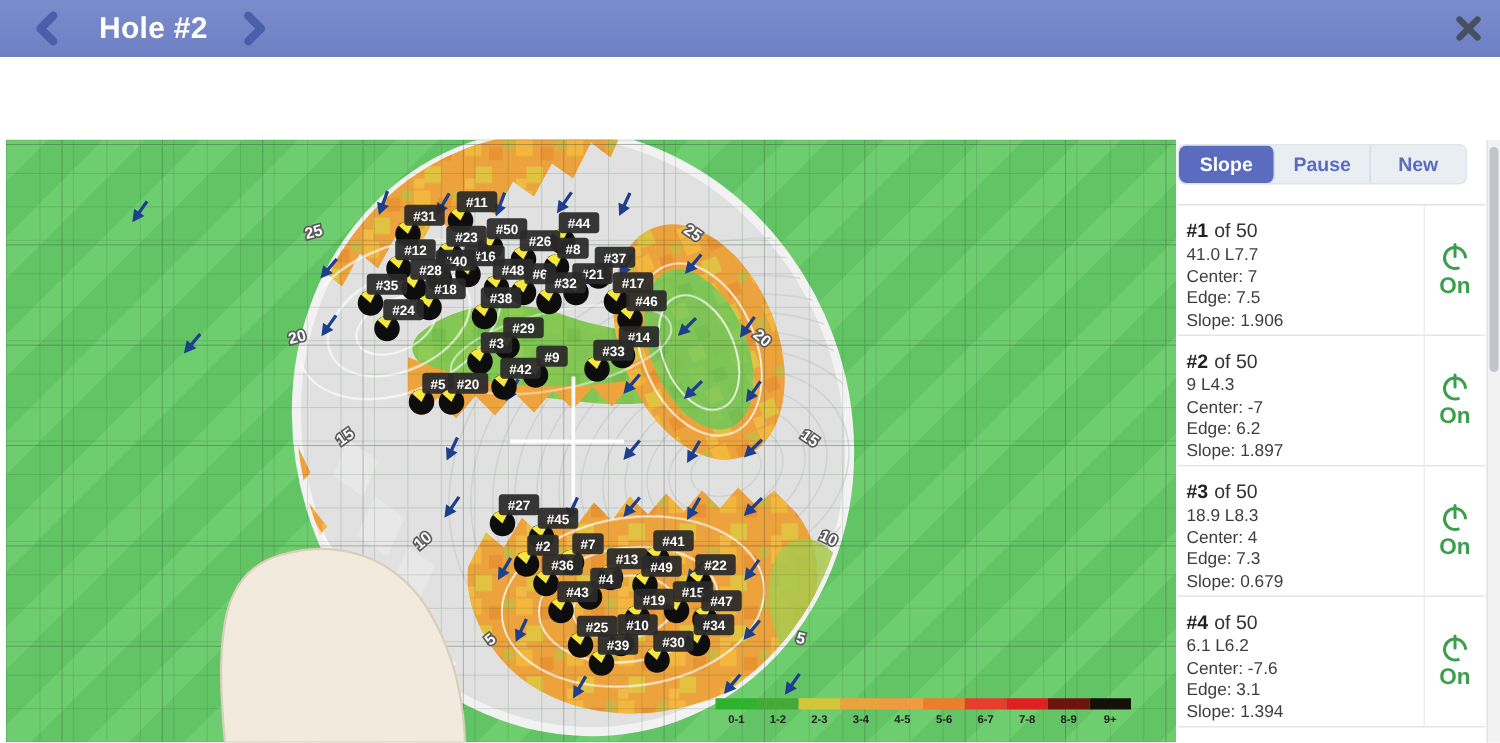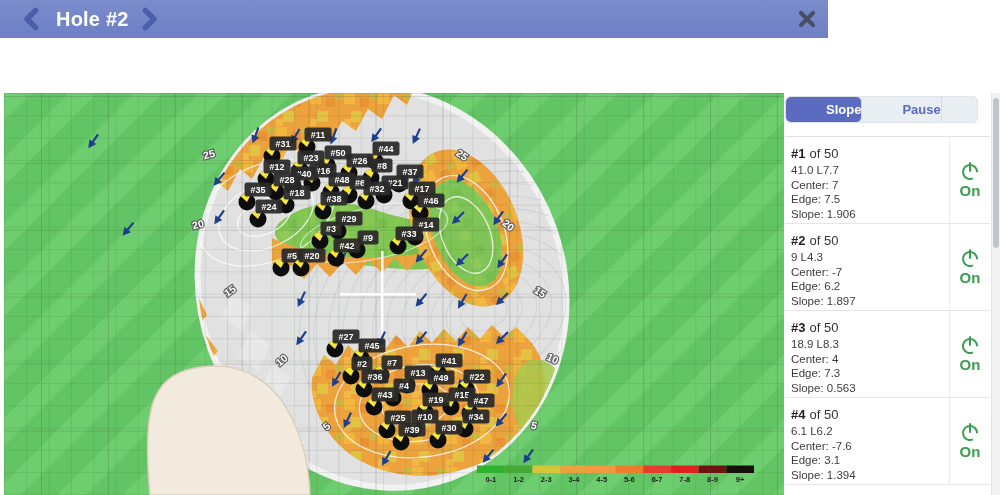--- a/index.html
+++ b/index.html
@@ -1,40 +1,40 @@
 <!DOCTYPE html>
 <html><head>
 <meta charset="utf-8">
 <style>
   html,body{margin:0;padding:0;background:#fff;font-family:"Liberation Sans",sans-serif;}
   .app{position:relative;width:1000px;height:495px;overflow:hidden;background:#fff;}
 
   
-  .titlebar{position:absolute;left:0;top:0;width:828px;height:38px;background:linear-gradient(#7b8ccc,#6d80c4);display:flex;align-items:center;}
+  .titlebar{position:absolute;left:0;top:0;width:1000px;height:38px;background:linear-gradient(#7b8ccc,#6d80c4);display:flex;align-items:center;gap:10px;}
   .nav-chev{width:24px;height:24px;margin-left:20px;cursor:pointer;flex:0 0 auto;}
   .nav-chev.next{margin-left:8px;}
   .page-title{color:#fff;font-size:20px;font-weight:bold;margin:0 0 0 12px;letter-spacing:.2px;}
   .close-x{position:absolute;right:12px;top:10px;width:18px;height:18px;cursor:pointer;}
 
   
   .statsbar{position:absolute;left:0;top:38px;width:1000px;height:55px;background:#fff;}
   .stat{position:absolute;top:63px;font-size:13px;color:#222;white-space:nowrap;}
   .stat.bold{font-weight:bold;}
   .s1{left:55px}.s2{left:200px}.s3{left:335px}.s4{left:480px}.s5{left:663px}
 
   
   .map-wrap{position:absolute;left:4px;top:93px;width:780px;height:402px;}
   .dist{font:bold 10.5px "Liberation Sans",sans-serif;fill:#fff;stroke:#5a5a5a;stroke-width:2.2px;paint-order:stroke;text-anchor:middle;}
   .pinlab{font:bold 9px "Liberation Sans",sans-serif;fill:#fff;text-anchor:middle;}
   .leglab{font:bold 7.5px "Liberation Sans",sans-serif;fill:#222;text-anchor:middle;}
 
   
   .sidebar{position:absolute;left:785px;top:96px;width:205px;height:399px;background:#fff;}
   .tabs{display:flex;width:193px;height:27px;border-radius:5px;overflow:hidden;background:#e9eef2;border:1px solid #dfe6ea;box-sizing:border-box;}
-  .seg{flex:1;display:flex;align-items:center;justify-content:center;font-size:13px;font-weight:bold;color:#5b6cc0;cursor:pointer;border-right:1px solid #d4dce1;padding-left:40px;}
+  .seg{flex:1;display:flex;align-items:center;justify-content:center;font-size:13px;font-weight:bold;color:#5b6cc0;cursor:pointer;border-right:1px solid #d4dce1;}
   .seg:last-child{border-right:none;}
   .seg.active{background:#5b6cc0;color:#fff;border-radius:5px;}
   .rows{margin-top:13px;border-top:1px solid #e2e2e2;height:352px;overflow:hidden;}
   .row{display:flex;height:87px;border-bottom:1px solid #e5e5e5;box-sizing:border-box;}
   .row-info{flex:1;padding:9px 0 0 6px;}
   .row-title{font-size:13px;color:#222;margin-bottom:2px;}
   .row-title .num{font-weight:bold;}
   .row-title .of{font-weight:normal;color:#333;margin-left:4px;}
   .row-line{font-size:11.5px;color:#3d3d3d;line-height:14.5px;}
   .row-power{width:40px;border-left:1px solid #ececec;display:flex;flex-direction:column;align-items:center;justify-content:center;cursor:pointer;}
@@ -686,21 +686,21 @@
           <span class="on-label">On</span>
         </div>
       </div>
 
       <div class="row">
         <div class="row-info">
           <div class="row-title"><span class="num">#3</span><span class="of">of 50</span></div>
           <div class="row-line">18.9 L8.3</div>
           <div class="row-line">Center: 4</div>
           <div class="row-line">Edge: 7.3</div>
-          <div class="row-line">Slope: 0.563</div>
+          <div class="row-line">Slope: 0.679</div>
         </div>
         <div class="row-power">
           <svg width="20" height="20" viewBox="0 0 20 20">
             <circle cx="10" cy="11" r="7" fill="none" stroke="#3a9e4c" stroke-width="2" stroke-dasharray="36 8" transform="rotate(65 10 11)"></circle>
             <line x1="10" y1="2" x2="10" y2="10" stroke="#3a9e4c" stroke-width="2" stroke-linecap="round"></line>
           </svg>
           <span class="on-label">On</span>
         </div>
       </div>
 

